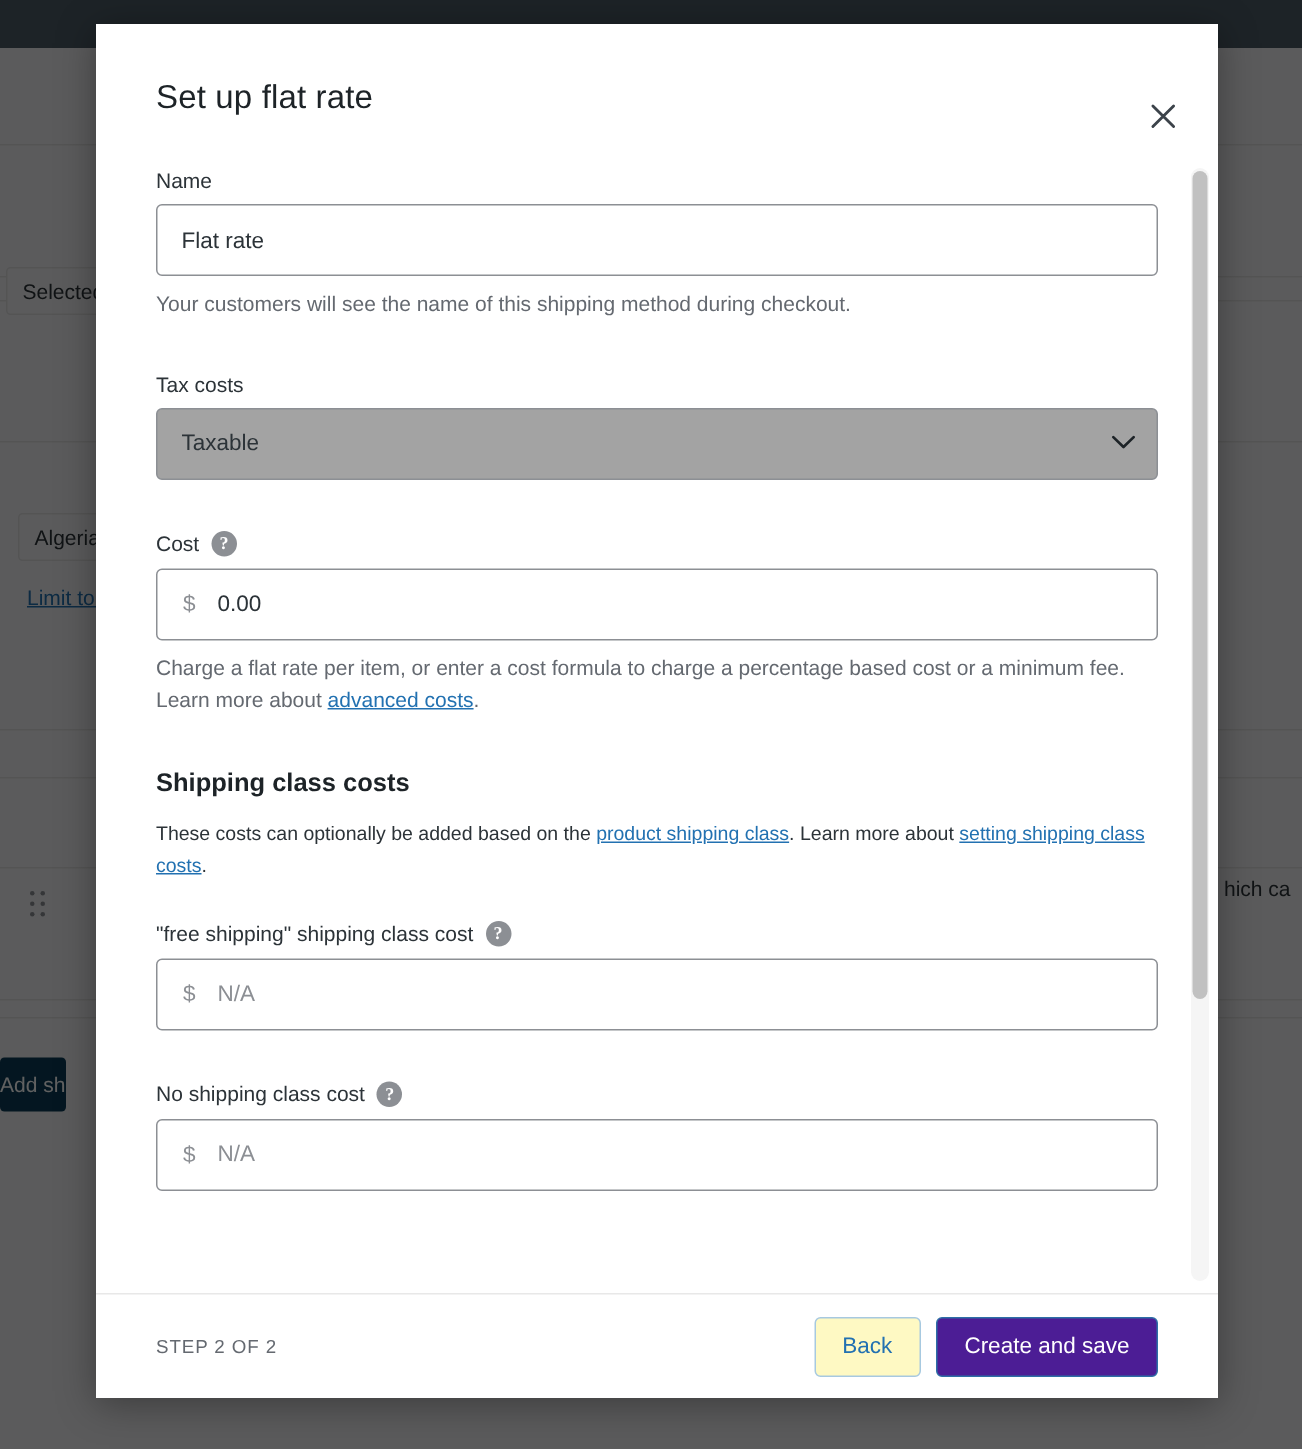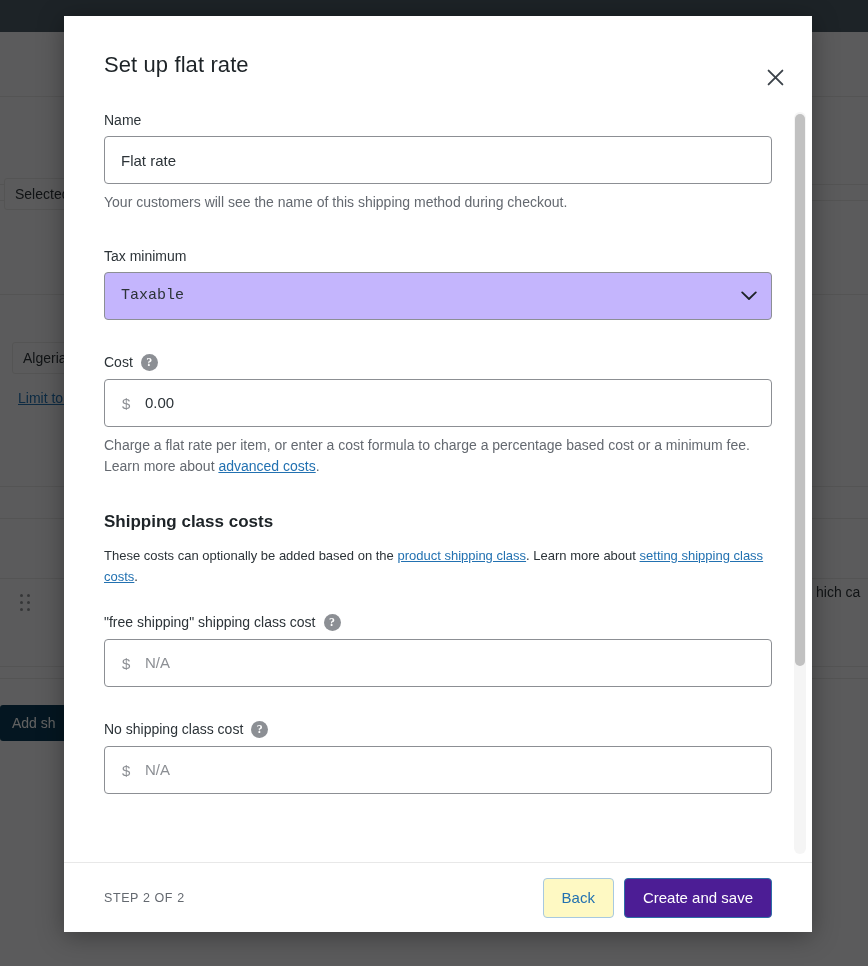--- a/index.html
+++ b/index.html
@@ -51,21 +51,21 @@
     text-decoration: underline;
     white-space: nowrap;
     padding-left: 18px;
   }
   .bg-button {
     position: absolute;
     background: #0b3c57;
     color: #ffffff;
     font-size: 14px;
     line-height: 36px;
-    padding: 0 12px;
+    padding: 0 0;
     white-space: nowrap;
     border-radius: 3px;
   }
   .bg-handle {
     position: absolute;
     width: 14px; height: 22px;
   }
   .bg-handle i {
     position: absolute; width: 3px; height: 3px; border-radius: 50%;
     background: #8c8f94;
@@ -156,27 +156,27 @@
     outline: none;
   }
   .text-input::placeholder { color: #8c8f94; }
 
   .select-wrap { position: relative; }
   .select-input {
     width: 100%;
     height: 48px;
     border: 1px solid #8c8f94;
     border-radius: 4px;
-    background: #c4b5fd;
+    background: #a3a3a3;
     font-size: 15px;
     color: #2c3338;
     padding: 0 40px 0 16px;
     appearance: none;
     -webkit-appearance: none;
-    font-family: Liberation Mono, monospace;
+    font-family: Liberation Sans, sans-serif;
     outline: none;
     cursor: pointer;
   }
   .chevron {
     position: absolute; right: 15px; top: 50%;
     transform: translateY(-50%);
     pointer-events: none;
     color: #1d2327;
   }
 
@@ -333,21 +333,21 @@
       <h1 id="modal-title">Set up flat rate</h1>
 
       
       <label class="field-label">Name</label>
       <input class="text-input" type="text" value="Flat rate" style="">
       <p class="help-text">Your customers will see the name of this shipping method during checkout.</p>
 
       <div class="gap-lg"></div>
 
       
-      <label class="field-label">Tax minimum</label>
+      <label class="field-label">Tax costs</label>
       <div class="select-wrap">
         <select class="select-input">
           <option>Taxable</option>
         </select>
         <span class="chevron">
           <svg width="16" height="10" viewBox="0 0 16 10" fill="none" aria-hidden="true">
             <path d="M1.2 1.4 L8 8 L14.8 1.4" stroke="currentColor" stroke-width="1.8" stroke-linecap="round" stroke-linejoin="round"></path>
           </svg>
         </span>
       </div>

